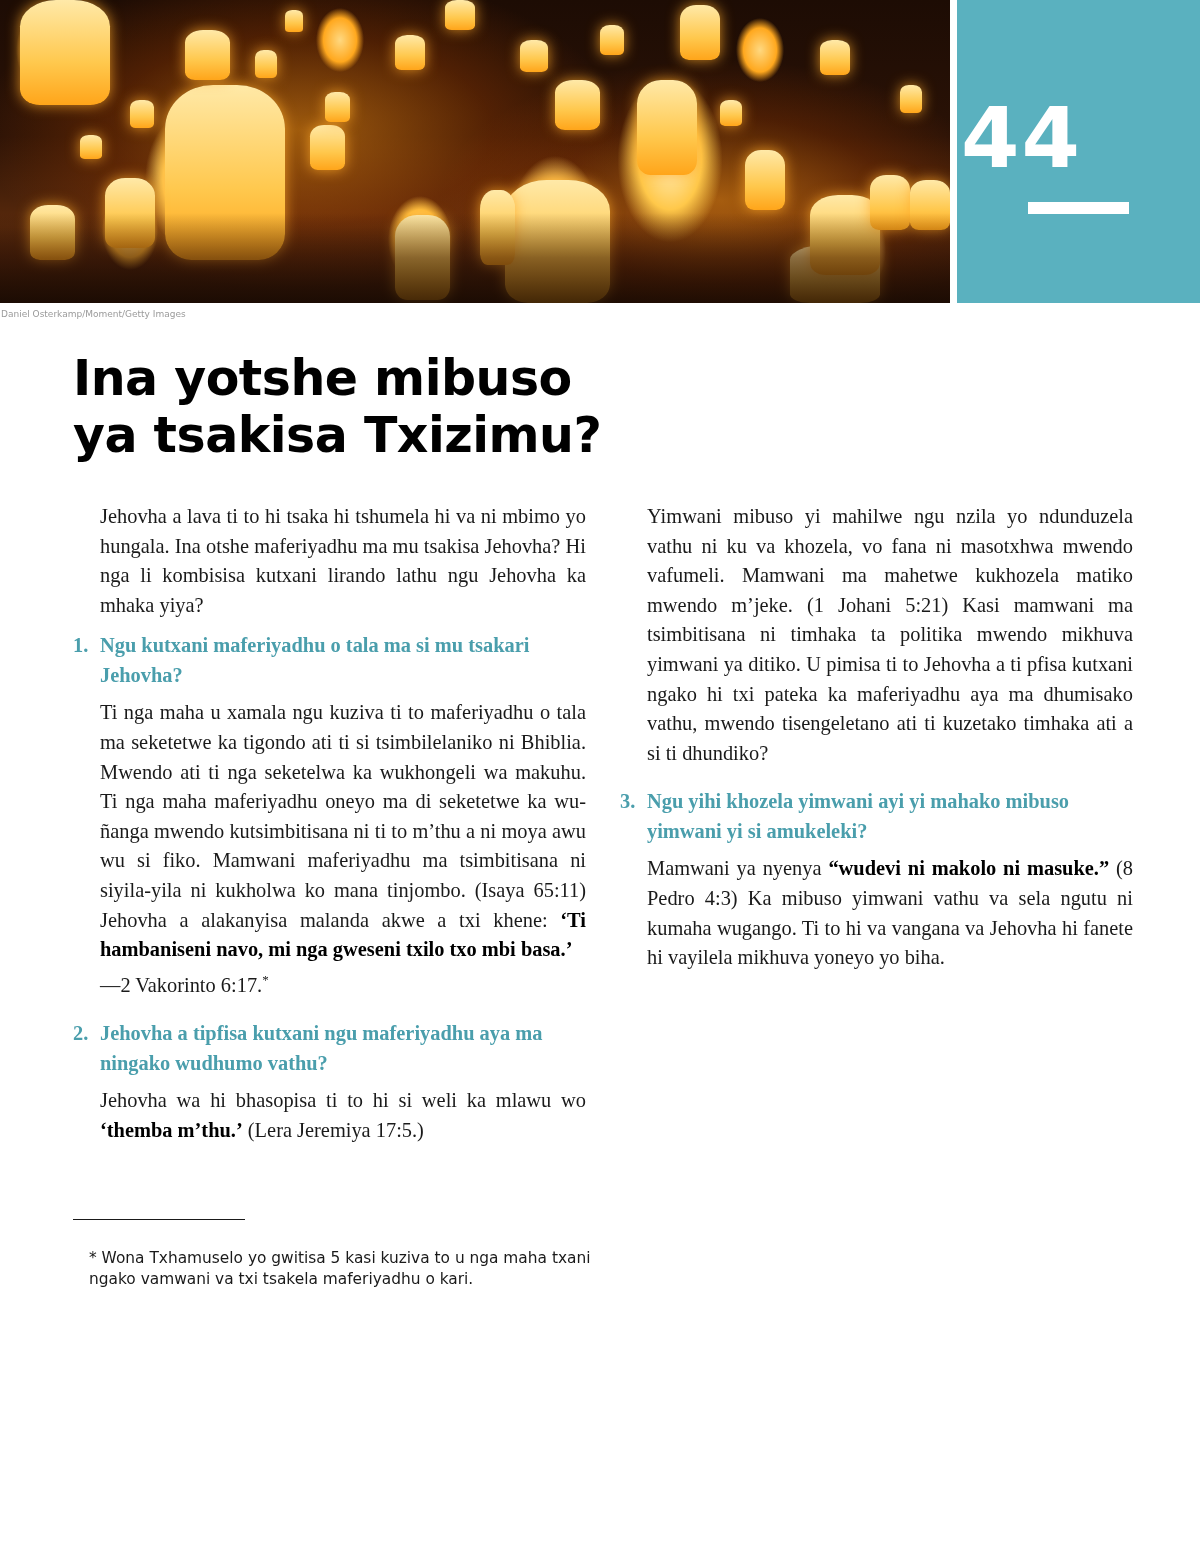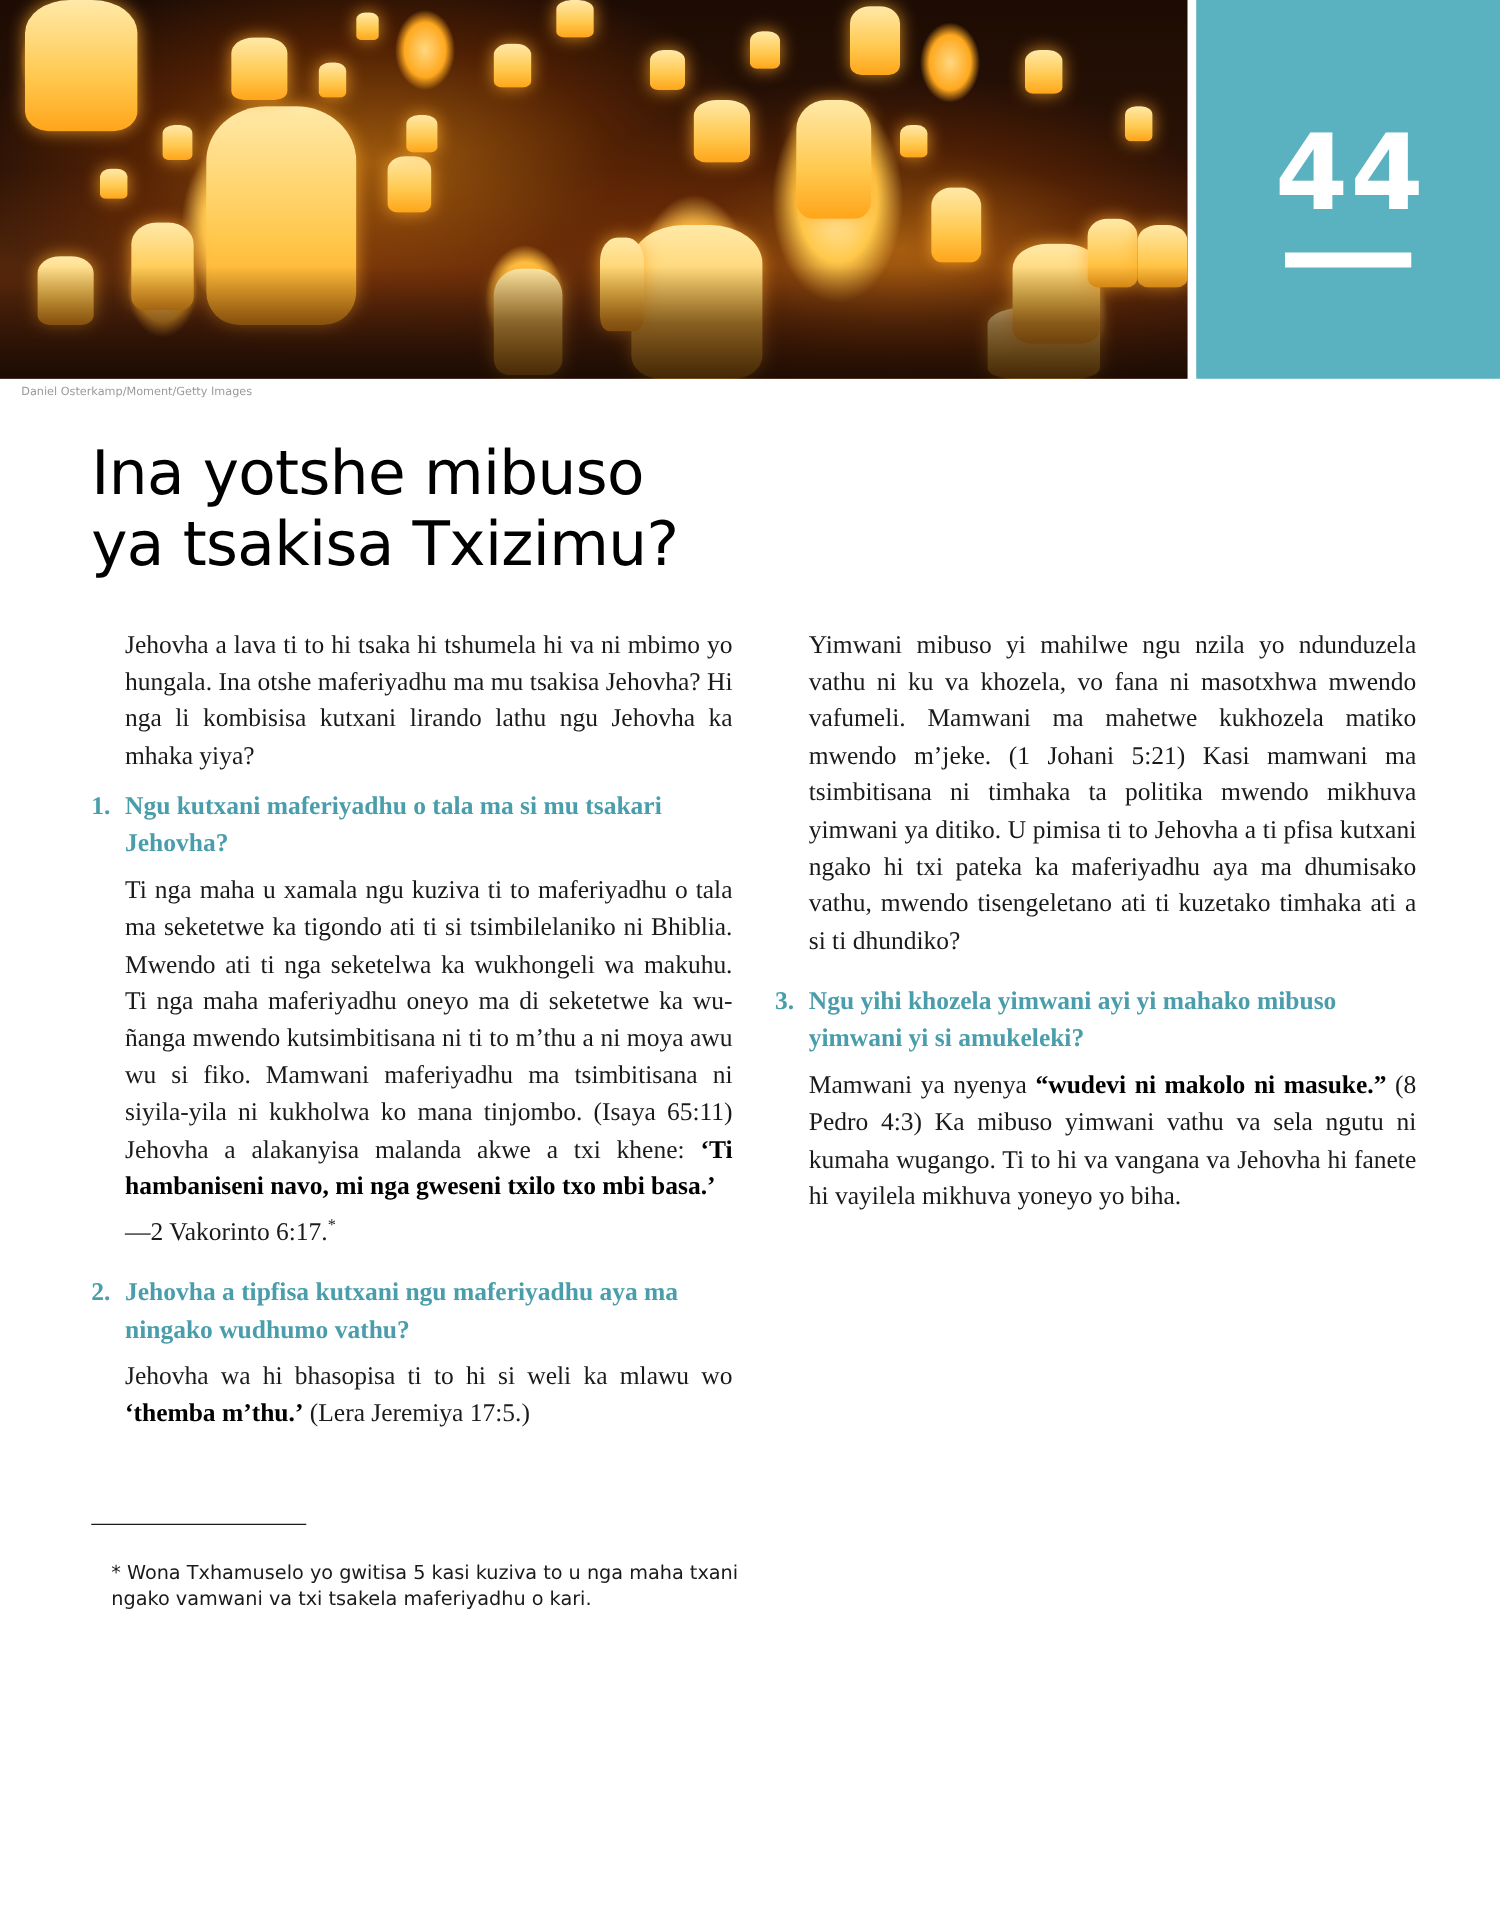--- a/index.html
+++ b/index.html
@@ -20,28 +20,28 @@
       radial-gradient(ellipse 280px 140px at 720px 200px, rgba(255,150,20,0.5) 0%, rgba(160,60,0,0.3) 60%, rgba(0,0,0,0) 100%),
       linear-gradient(180deg, #1d0c04 0%, #2a1206 45%, #5a2a0c 75%, #3a1a08 100%);
   }
   .lantern { position: absolute; border-radius: 40% 40% 22% 22% / 25% 25% 15% 15%;
     background: linear-gradient(180deg, #ffe9a8 0%, #ffc84d 60%, #ffa51a 100%);
     box-shadow: 0 0 14px rgba(255,170,40,0.8); }
   .crowd { position: absolute; left: 0; bottom: 0; width: 950px; height: 90px;
     background: linear-gradient(180deg, rgba(40,15,5,0) 0%, rgba(40,15,5,0.55) 50%, rgba(20,8,2,0.8) 100%); }
 
   .number-panel { position: absolute; left: 957px; top: 0; width: 243px; height: 303px; background: #5ab1bf; }
-  .number-panel .num { position: absolute; left: 0; right: 0; top: 96px; text-align: center;
+  .number-panel .num { position: absolute; left: 0; right: 0; top: 96px; text-align: left;
     font-family: "DejaVu Sans", sans-serif; font-weight: bold; font-size: 84px; color: #ffffff; letter-spacing: 2px; line-height: 1; padding-left: 4px; }
   .number-panel .bar { position: absolute; left: 71px; top: 202px; width: 101px; height: 12px; background: #ffffff; }
 
-  .credit { position: absolute; left: 17px; top: 309px; font-family: "DejaVu Sans", sans-serif; font-size: 9px; color: #9a9a9a; }
+  .credit { position: absolute; left: 1px; top: 309px; font-family: "DejaVu Sans", sans-serif; font-size: 9px; color: #9a9a9a; }
 
   .title { position: absolute; left: 73px; top: 350px; width: 560px; margin: 0;
-    font-family: "DejaVu Sans", sans-serif; font-weight: normal; font-size: 49px; line-height: 57px; color: #000; letter-spacing: -0.5px; }
+    font-family: "DejaVu Sans", sans-serif; font-weight: bold; font-size: 49px; line-height: 57px; color: #000; letter-spacing: -0.5px; }
 
   .col { position: absolute; font-family: Liberation Serif, serif; font-size: 20.4px; line-height: 29.6px; color: #1a1a1a; }
   .col-left { left: 73px; top: 502px; width: 513px; }
   .col-right { left: 620px; top: 502px; width: 513px; }
 
   .para { margin: 0; padding-left: 27px; text-align: justify; hyphens: manual; }
   .q { margin: 0; font-weight: bold; color: #4a9eac; display: flex; font-size: 20.4px; line-height: 30px; }
   .q .qnum { width: 27px; flex: 0 0 27px; }
   .q .qtext { flex: 1; }
   .gap-intro { height: 10px; }

